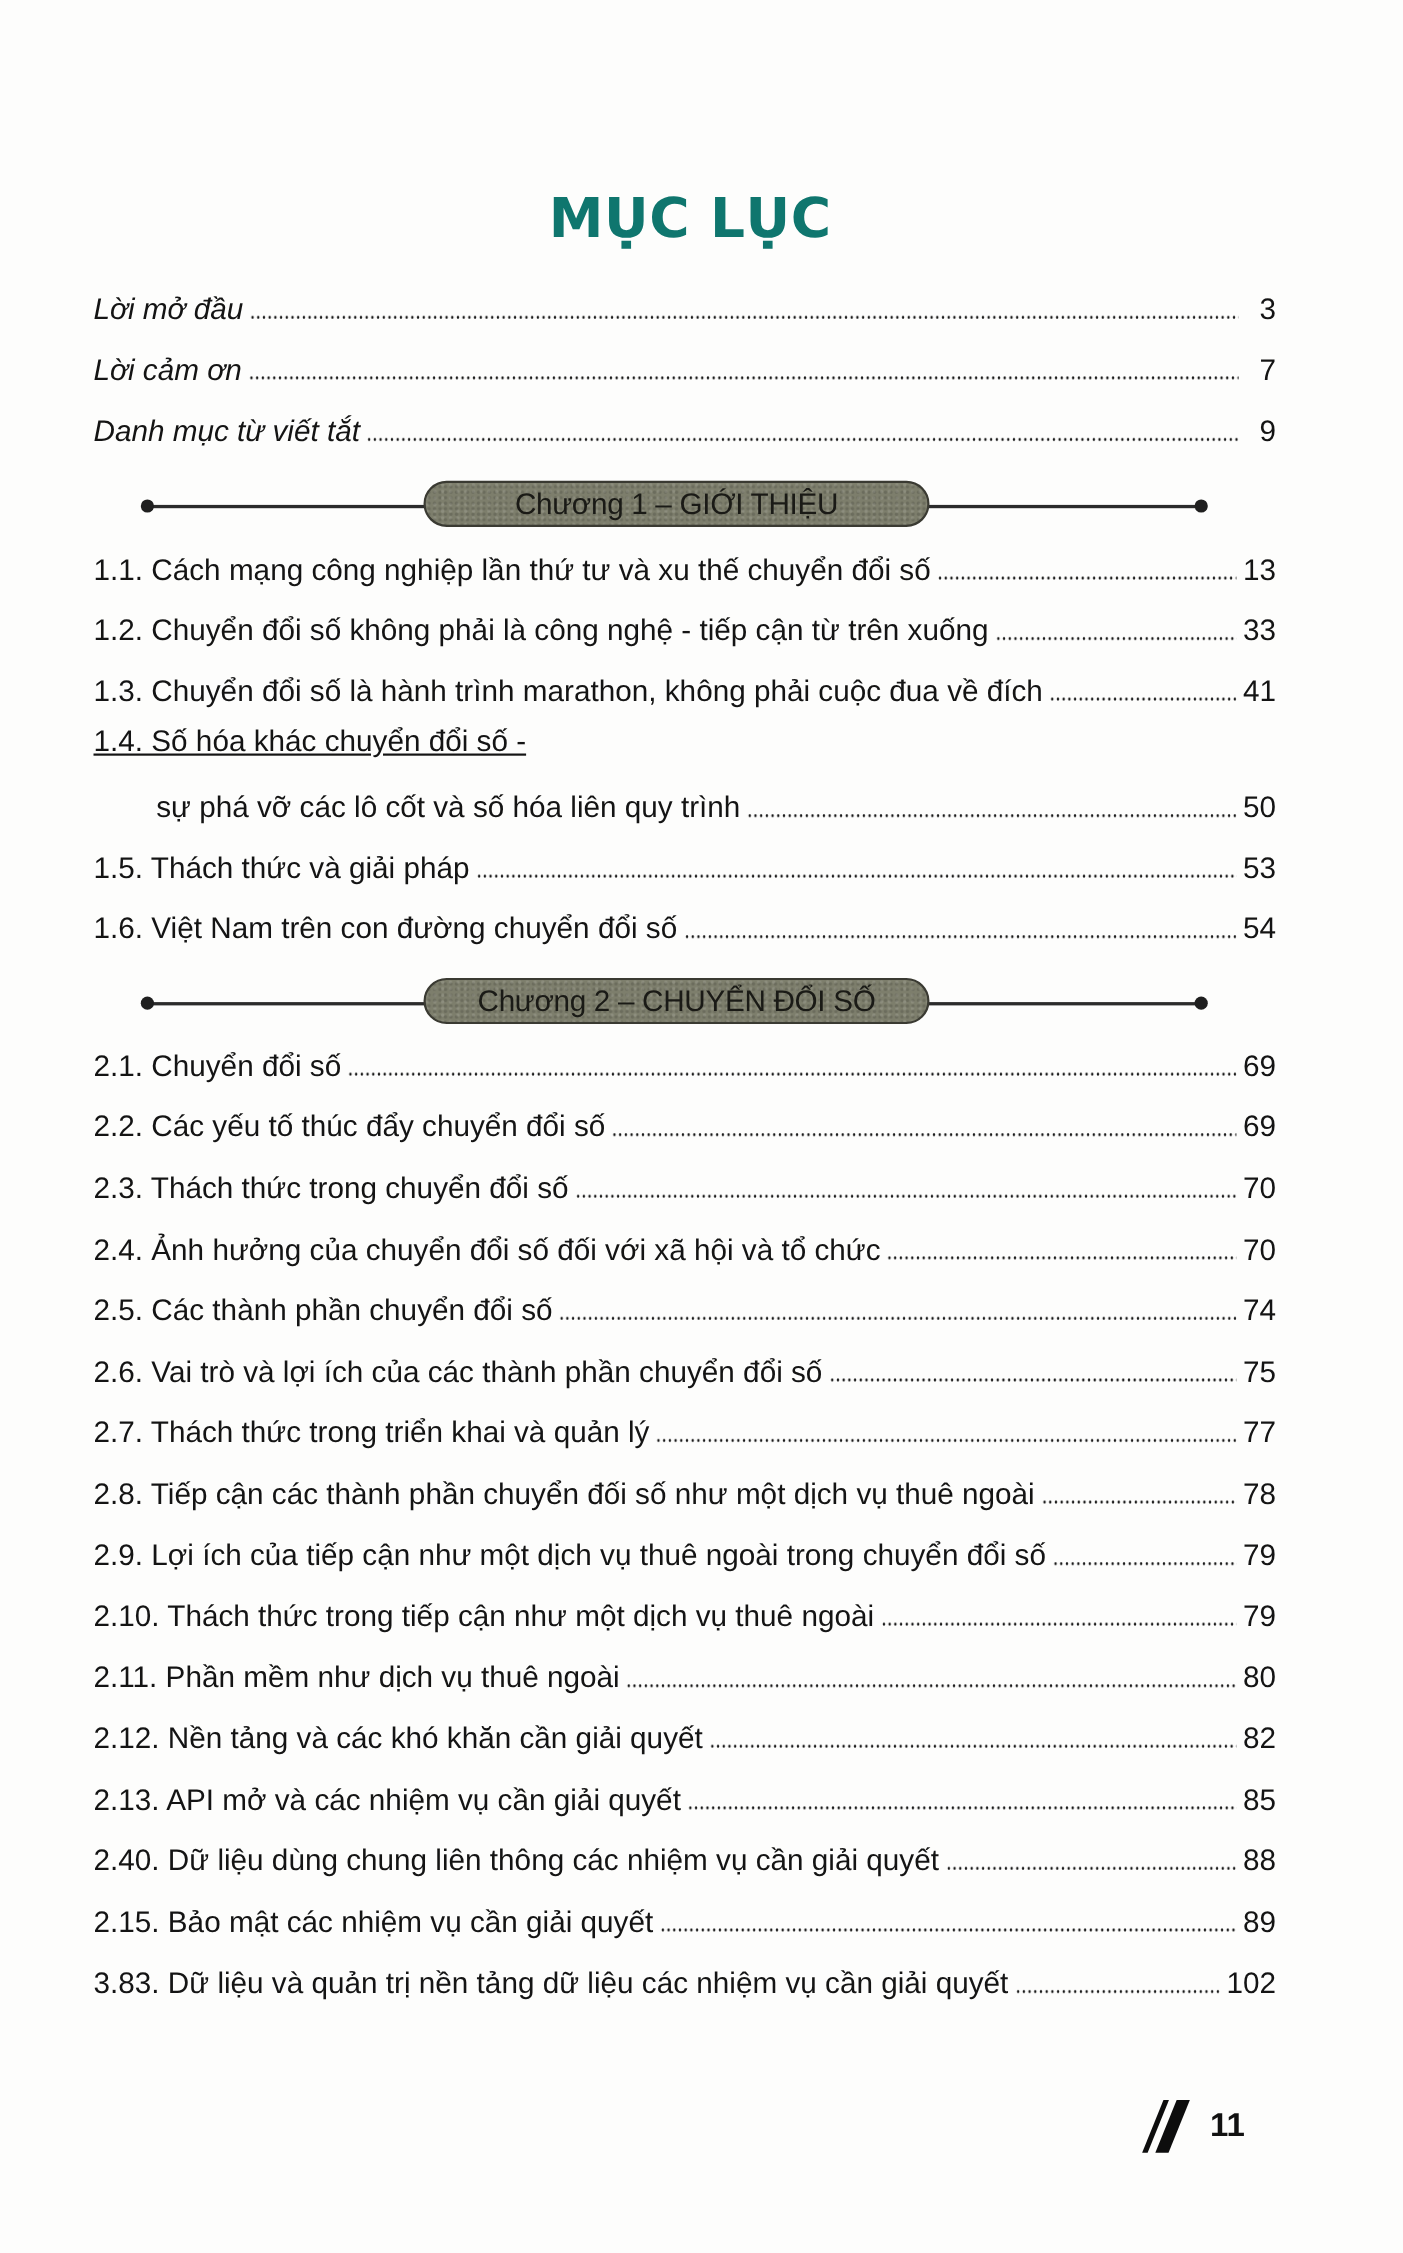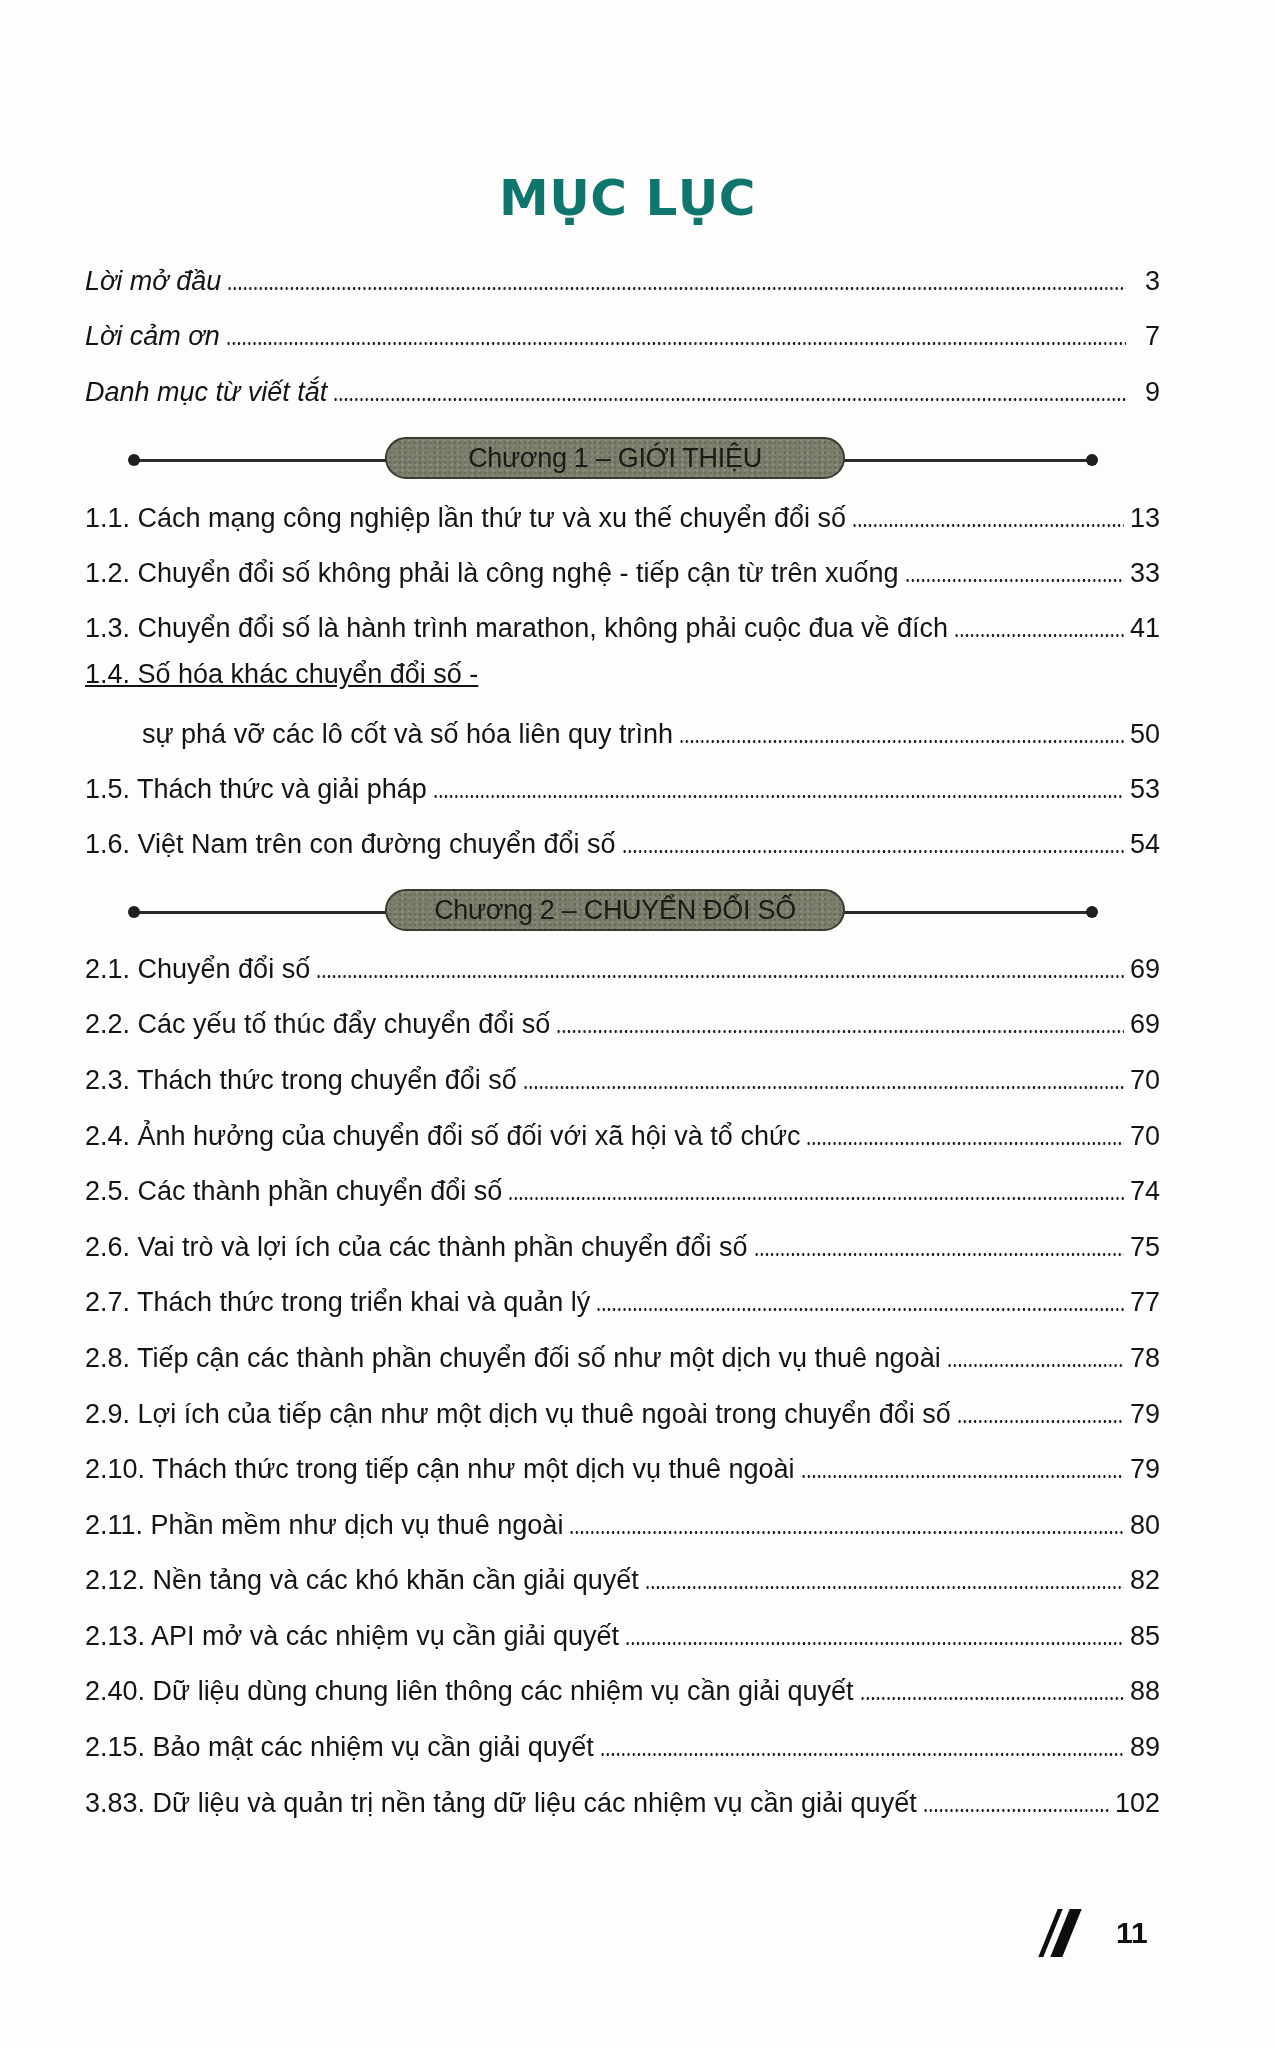--- a/index.html
+++ b/index.html
@@ -52,21 +52,21 @@
   }
   .page-number {
     position: absolute; left: 1038px; top: 1908px; height: 50px; display: flex; align-items: center;
   }
   .slashes { position: relative; width: 46px; height: 48px; }
   .slashes span {
     position: absolute; top: 0; height: 48px; background: #0d0d0d; transform: skewX(-22deg);
   }
   .slashes .s1 { left: 10px; width: 5px; }
   .slashes .s2 { left: 22px; width: 12px; }
-  .page-number .num { margin-left: 32px; font-size: 30px; font-weight: bold; color: #111; }
+  .page-number .num { margin-left: 16px; font-size: 30px; font-weight: bold; color: #111; }
 </style>
 </head>
 <body>
 
 <div class="page-title">MỤC LỤC</div>
 
 <div class="toc-row front" style="top:257px">
   <span class="label">Lời mở đầu</span>
   <span class="leader"></span>
   <span class="page">3</span>

